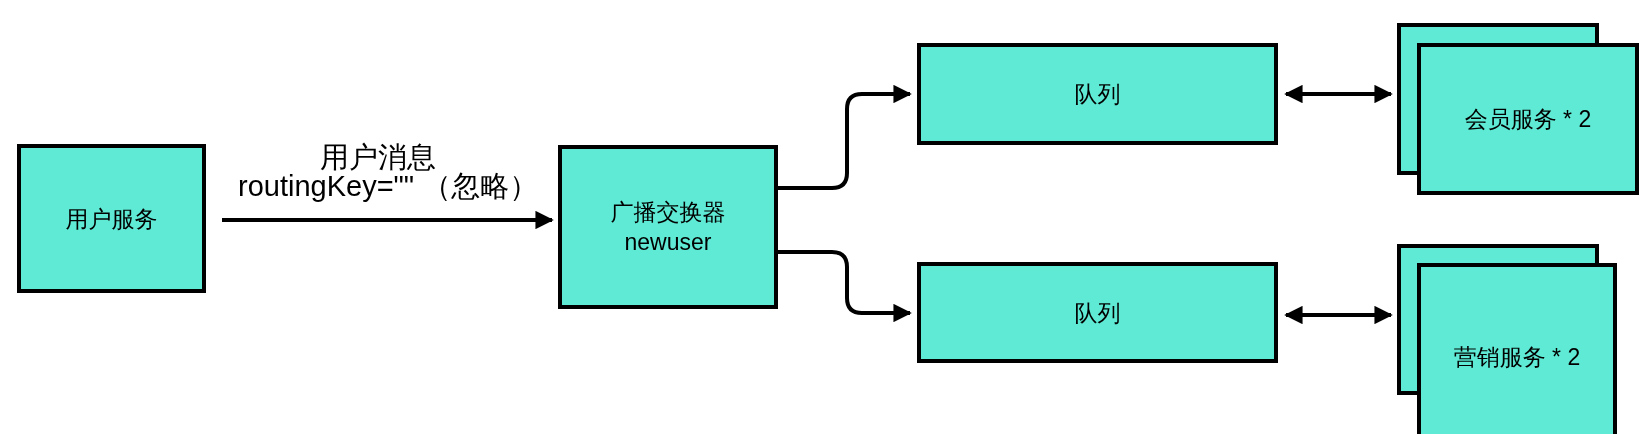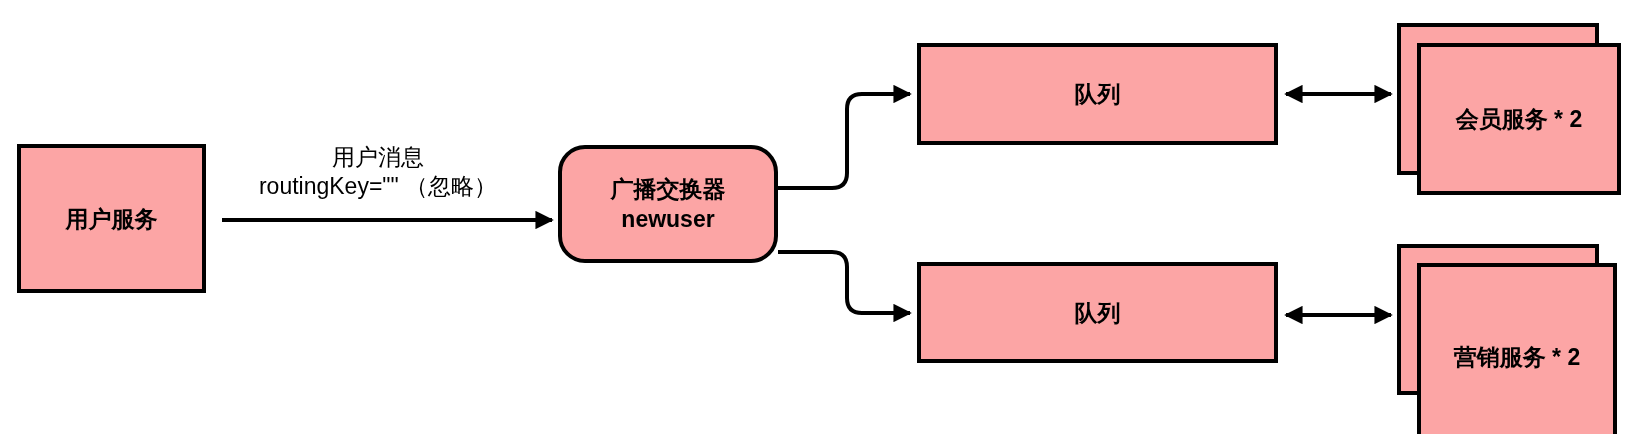--- a/index.html
+++ b/index.html
@@ -18,54 +18,53 @@
   .edges-layer {
     position: absolute;
     left: 0; top: 0;
     width: 1640px;
     height: 434px;
   }
   .node {
     position: absolute;
     box-sizing: border-box;
     border: 4px solid #000000;
-    background: #fca5a5;
+    background: #5eead4;
     display: flex;
     flex-direction: column;
     align-items: center;
     justify-content: center;
     text-align: center;
     color: #000000;
     font-size: 23px;
     line-height: 30px;
     z-index: 2;
-    font-weight: bold;
   }
   .node.back {
     z-index: 1;
   }
   .node.front {
     z-index: 2;
   }
   .edge-label {
     position: absolute;
     text-align: center;
     color: #000000;
-    font-size: 23px;
+    font-size: 29px;
     line-height: 29px;
     z-index: 3;
     white-space: nowrap;
   }
   
   #user-service      { left: 17px;   top: 144px; width: 189px; height: 149px; }
-  #exchange          { left: 558px;  top: 145px; width: 220px; height: 118px; border-radius: 27px; }
+  #exchange          { left: 558px;  top: 145px; width: 220px; height: 164px; }
   #queue-member      { left: 917px;  top: 43px;  width: 361px; height: 102px; }
   #queue-promotion   { left: 917px;  top: 262px; width: 361px; height: 101px; }
   #member-back       { left: 1397px; top: 23px;  width: 202px; height: 152px; }
-  #member-front      { left: 1417px; top: 43px;  width: 204px; height: 152px; }
+  #member-front      { left: 1417px; top: 43px;  width: 222px; height: 152px; }
   #promotion-back    { left: 1397px; top: 244px; width: 202px; height: 151px; }
   #promotion-front   { left: 1417px; top: 263px; width: 200px; height: 188px; }
   #publish-label     { left: 238px;  top: 143px; width: 280px; }
 </style>
 </head>
 <body>
 
 <div class="canvas">
 
   <svg class="edges-layer" viewBox="0 0 1640 434" xmlns="http://www.w3.org/2000/svg">

